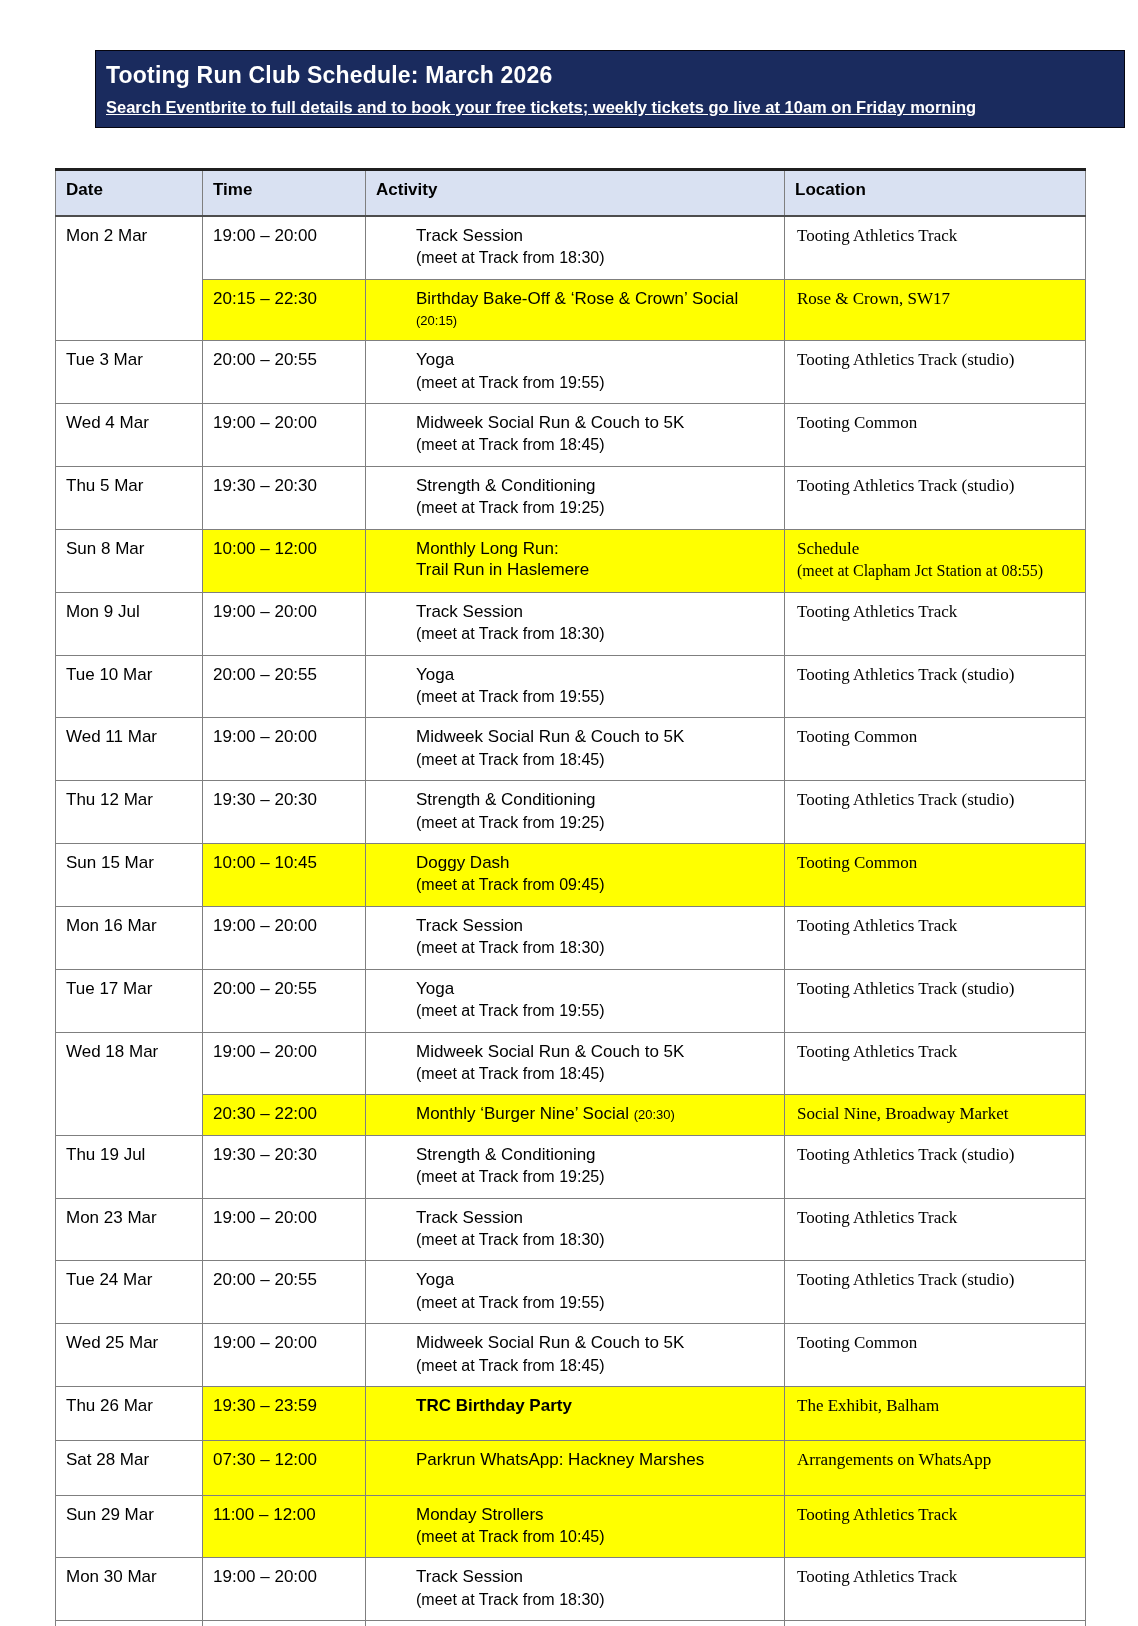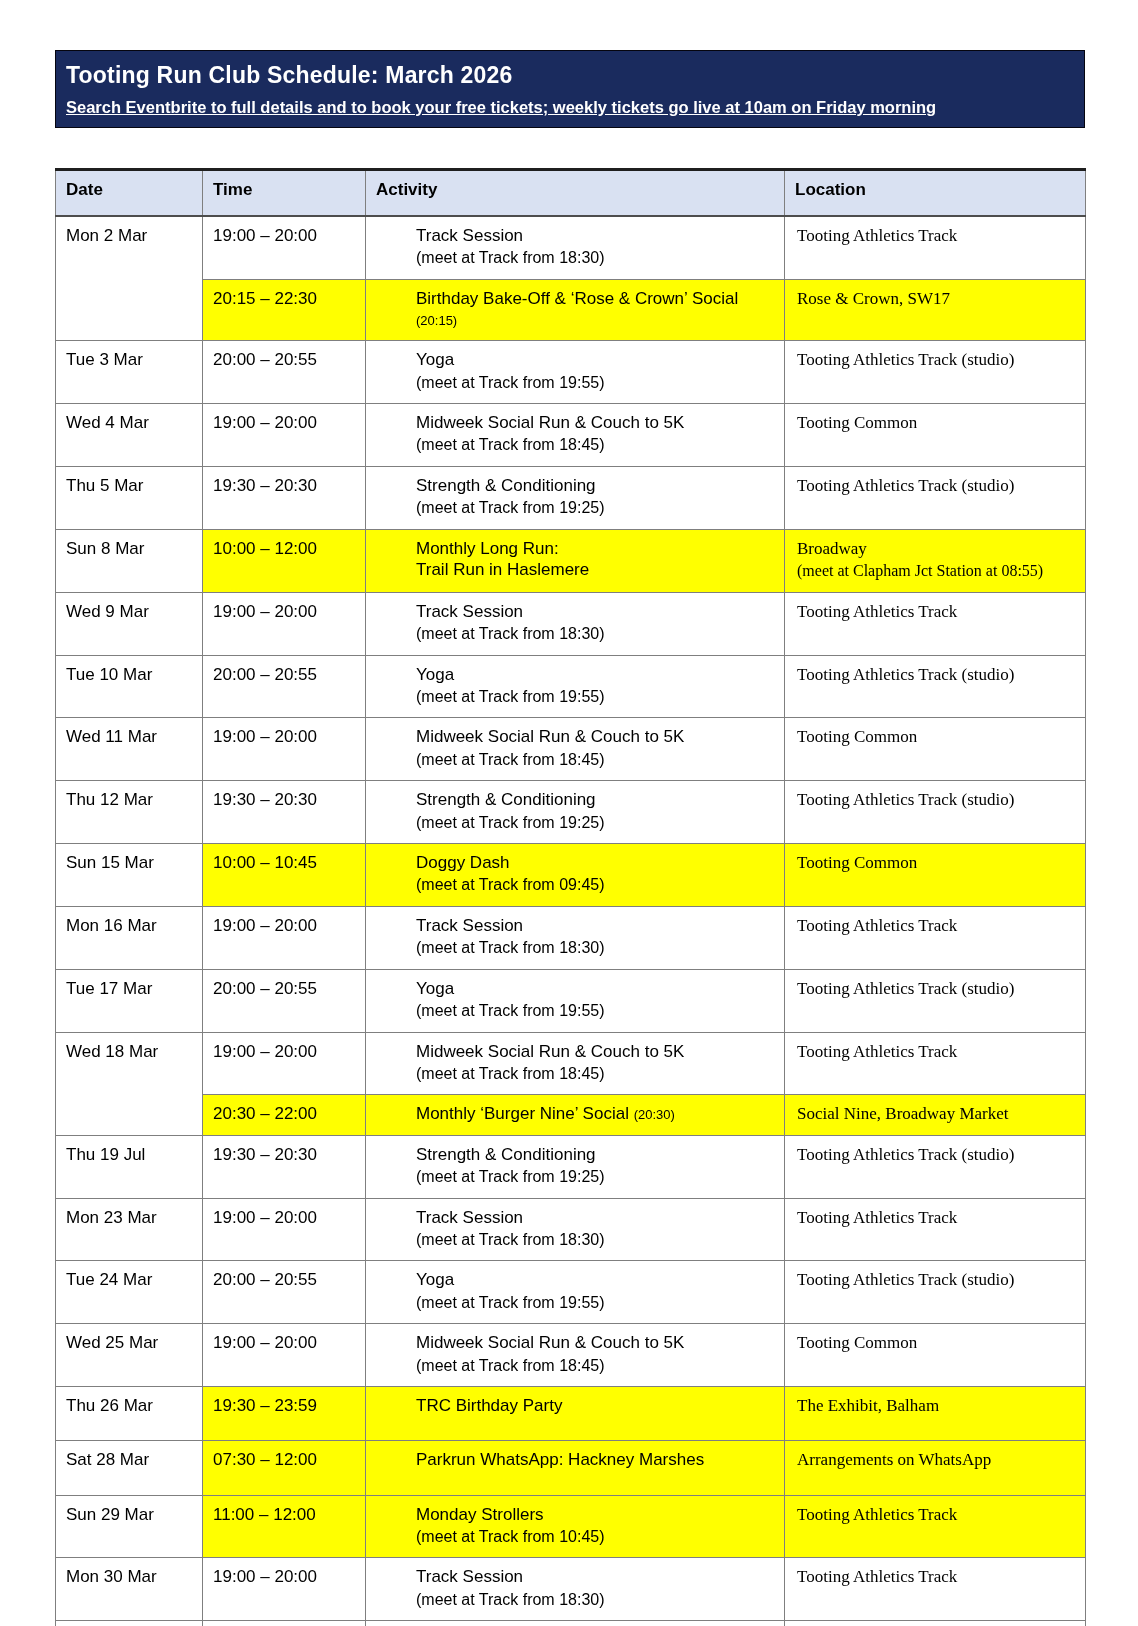--- a/index.html
+++ b/index.html
@@ -8,21 +8,21 @@
     --link:#2222ee; --text:#000000;
   }
   *{box-sizing:border-box; margin:0; padding:0;}
   html,body{background:#ffffff;}
   body{font-family:"Liberation Sans","DejaVu Sans",sans-serif; color:var(--text);}
   .page{width:1138px; min-height:1626px; background:#fff; padding:50px 53px 40px 55px;}
 
   
   .banner{
     background:var(--banner-bg); color:var(--banner-text);
-    border:1px solid #05050f; padding:11px 12px 10px 10px; width:1030px;
+    border:1px solid #05050f; padding:11px 12px 10px 10px; width:1030px;margin-left:40px;
   }
   .banner-title{font-size:23px; font-weight:bold; letter-spacing:0.2px;}
   .banner-subtitle{font-size:16.5px; font-weight:bold; text-decoration:underline; margin-top:9px;}
 
   
   table.schedule{
     border-collapse:collapse; width:1030px; margin-top:40px;
     font-size:17px; table-layout:fixed;
   }
   .schedule col.w-date{width:147px;}
@@ -133,26 +133,26 @@
           </td>
         </tr>
         <tr>
           <td class="c-date" rowspan="1">Sun 8 Mar</td>
           <td class="c-time hl">10:00 – 12:00</td>
           <td class="c-activity hl">
             <div class="act-main">Monthly Long Run:
 Trail Run in Haslemere</div>
           </td>
           <td class="c-location hl">
-            <div class="loc-main">Broadway</div>
+            <div class="loc-main">Schedule</div>
             <div class="loc-note">(meet at Clapham Jct Station at 08:55)</div>
           </td>
         </tr>
         <tr>
-          <td class="c-date" rowspan="1">Wed 9 Mar</td>
+          <td class="c-date" rowspan="1">Mon 9 Jul</td>
           <td class="c-time">19:00 – 20:00</td>
           <td class="c-activity">
             <div class="act-main">Track Session</div>
             <div class="act-note">(meet at Track from 18:30)</div>
           </td>
           <td class="c-location">
             <div class="loc-main">Tooting Athletics Track</div>
           </td>
         </tr>
         <tr>
@@ -281,21 +281,21 @@
             <div class="act-main">Midweek Social Run &amp; Couch to 5K</div>
             <div class="act-note">(meet at Track from 18:45)</div>
           </td>
           <td class="c-location">
             <div class="loc-main">Tooting Common</div>
           </td>
         </tr>
         <tr>
           <td class="c-date" rowspan="1">Thu 26 Mar</td>
           <td class="c-time hl">19:30 – 23:59</td>
-          <td class="c-activity hl" style="padding-bottom: 24px;">
+          <td class="c-activity hl" style="padding-bottom: 24px; font-weight: bold;">
             <div class="act-main">TRC Birthday Party</div>
           </td>
           <td class="c-location hl">
             <div class="loc-main">The Exhibit, Balham</div>
           </td>
         </tr>
         <tr>
           <td class="c-date" rowspan="1">Sat 28 Mar</td>
           <td class="c-time hl">07:30 – 12:00</td>
           <td class="c-activity hl" style="padding-bottom: 24px;">

